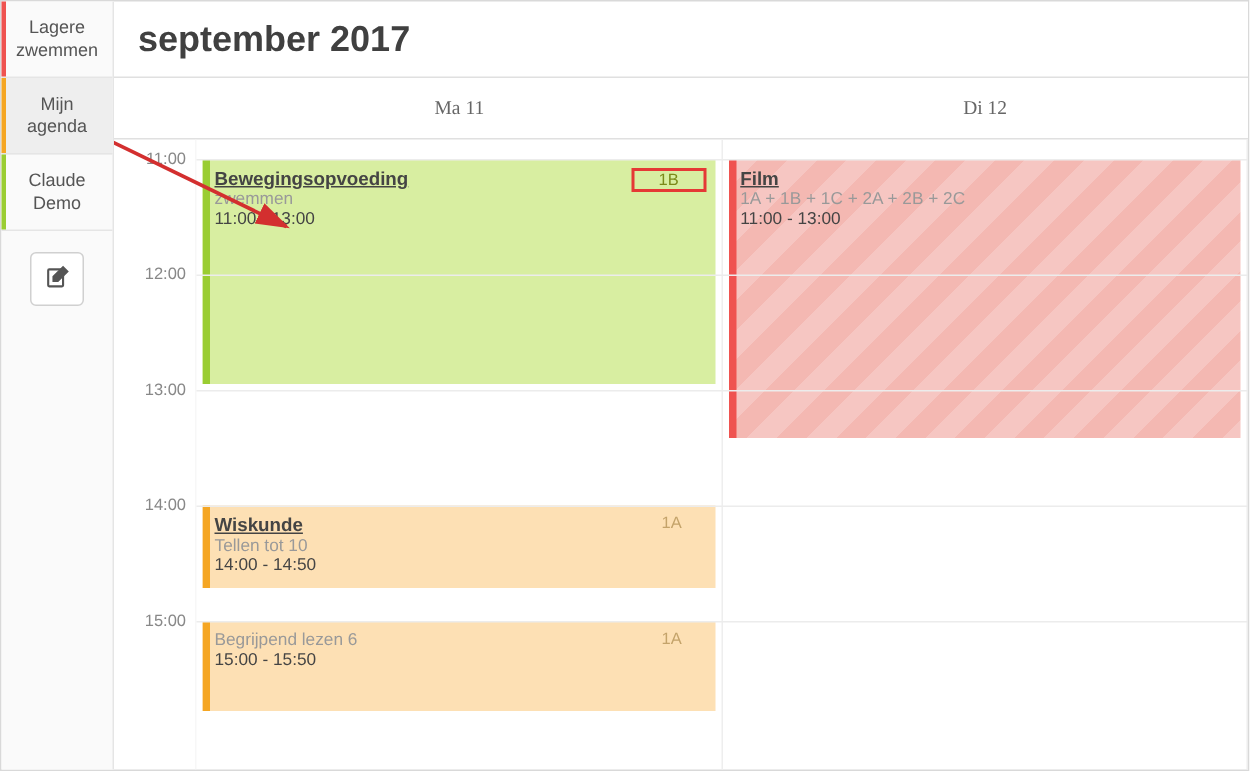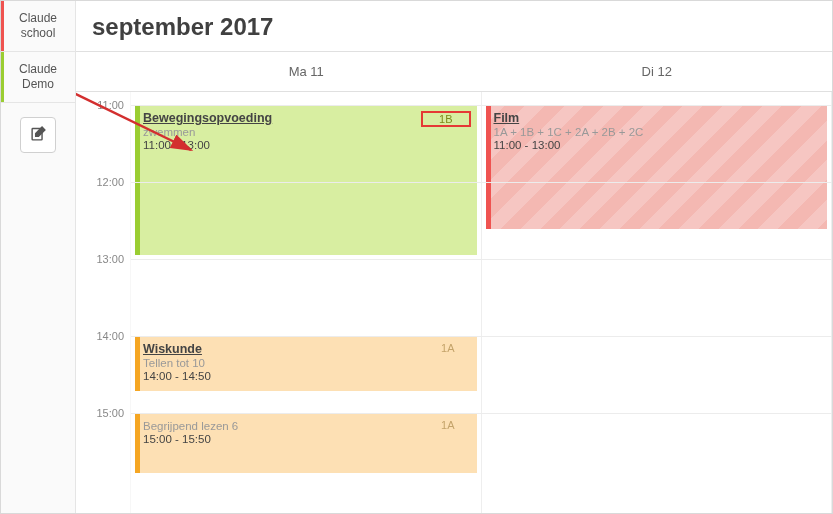--- a/index.html
+++ b/index.html
@@ -6,21 +6,21 @@
   html, body { width: 833px; height: 514px; font-family: Arial, Helvetica, sans-serif; font-size: 13px; color: #333; overflow: hidden; }
   .app { display: flex; width: 100%; height: 100%; border: 1px solid #d9d9d9; }
   .sidebar { width: 75px; background: #fafafa; border-right: 1px solid #e5e5e5; display: flex; flex-direction: column; }
   .tab { position: relative; padding: 10px 6px; text-align: center; font-size: 12px; color: #555; border-bottom: 1px solid #e5e5e5; cursor: pointer; line-height: 1.25; }
   .tab .marker { position: absolute; left: 0; top: 0; bottom: 0; width: 3px; }
   .tab.active { background: #eeeeee; }
   .compose { margin: 14px auto; width: 36px; height: 36px; border: 1px solid #d0d0d0; border-radius: 4px; display: flex; align-items: center; justify-content: center; cursor: pointer; background: #fff; }
   .main { flex: 1; display: flex; flex-direction: column; }
   .title-row { padding: 12px 16px 10px 16px; }
   .title { font-size: 24px; font-weight: 700; color: #404040; }
-  .dayheaders { display: flex; border-top: 1px solid #e0e0e0; border-bottom: 1px solid #e0e0e0; }
+  .dayheaders { display: flex; border-top: 1px solid #e0e0e0; border-bottom: 1px solid #e0e0e0; font-family: Liberation Serif, serif; }
   .time-gutter-head { width: 55px; }
   .dayhead { flex: 1; text-align: center; padding: 12px 4px; color: #666; font-size: 13px; }
   .calendar { flex: 1; position: relative; overflow: hidden; }
   .gridwrap { display: flex; height: 100%; }
   .time-gutter { width: 55px; position: relative; border-right: 1px solid #f7f7f7; }
   .time-label { position: absolute; right: 6px; transform: translateY(-50%); font-size: 11px; color: #888; }
   .days { flex: 1; display: flex; position: relative; }
   .daycol { flex: 1; border-right: 1px solid #eee; position: relative; }
   .hrline { position: absolute; left: 55px; right: 0; height: 0; border-top: 1px solid #ececec; }
   .event { position: absolute; left: 4px; right: 4px; border-radius: 0; padding: 6px 8px; overflow: hidden; }
@@ -41,21 +41,25 @@
   .arrow { position: absolute; pointer-events: none; }
 </style>
 </head>
 <body>
 
 <div class="app">
 
   <div class="sidebar">
     <div class="tab">
       <span class="marker" style="background:#ef5350"></span>
-      <span>Claude school</span>
+      <span>Lagere zwemmen</span>
+    </div>
+    <div class="tab active">
+      <span class="marker" style="background:#f5a623"></span>
+      <span>Mijn agenda</span>
     </div>
     <div class="tab">
       <span class="marker" style="background:#9acd32"></span>
       <span>Claude Demo</span>
     </div>
     <div class="compose">
       <span>
         <svg width="17" height="17" viewBox="0 0 24 24" fill="none" stroke="#555" stroke-width="2">
           <rect x="3" y="5" width="14" height="16" rx="1"></rect>
           <path d="M17 3l4 4-9 9H8v-4l9-9z" fill="#555" stroke="#555"></path>
@@ -102,21 +106,21 @@
                 <div class="badge">1A</div>
               </div>
               <div class="event ev-orange" style="top: 321.09px; height: 60.141px;">
                 <div class="accent"></div>
                 <div class="esub">Begrijpend lezen 6</div>
                 <div class="etime">15:00 - 15:50</div>
                 <div class="badge">1A</div>
               </div>
             </div>
           <div class="daycol" id="day1">
-              <div class="event ev-red" style="top: 13.09px; height: 124px;">
+              <div class="event ev-red" style="top: 13.09px; height: 186px;">
                 <div class="accent"></div>
                 <div class="etitle">Film</div>
                 <div class="esub">1A + 1B + 1C + 2A + 2B + 2C</div>
                 <div class="etime">11:00 - 13:00</div>
               </div>
             </div>
         </div>
       </div>
       <div id="hourlines"></div>
 

